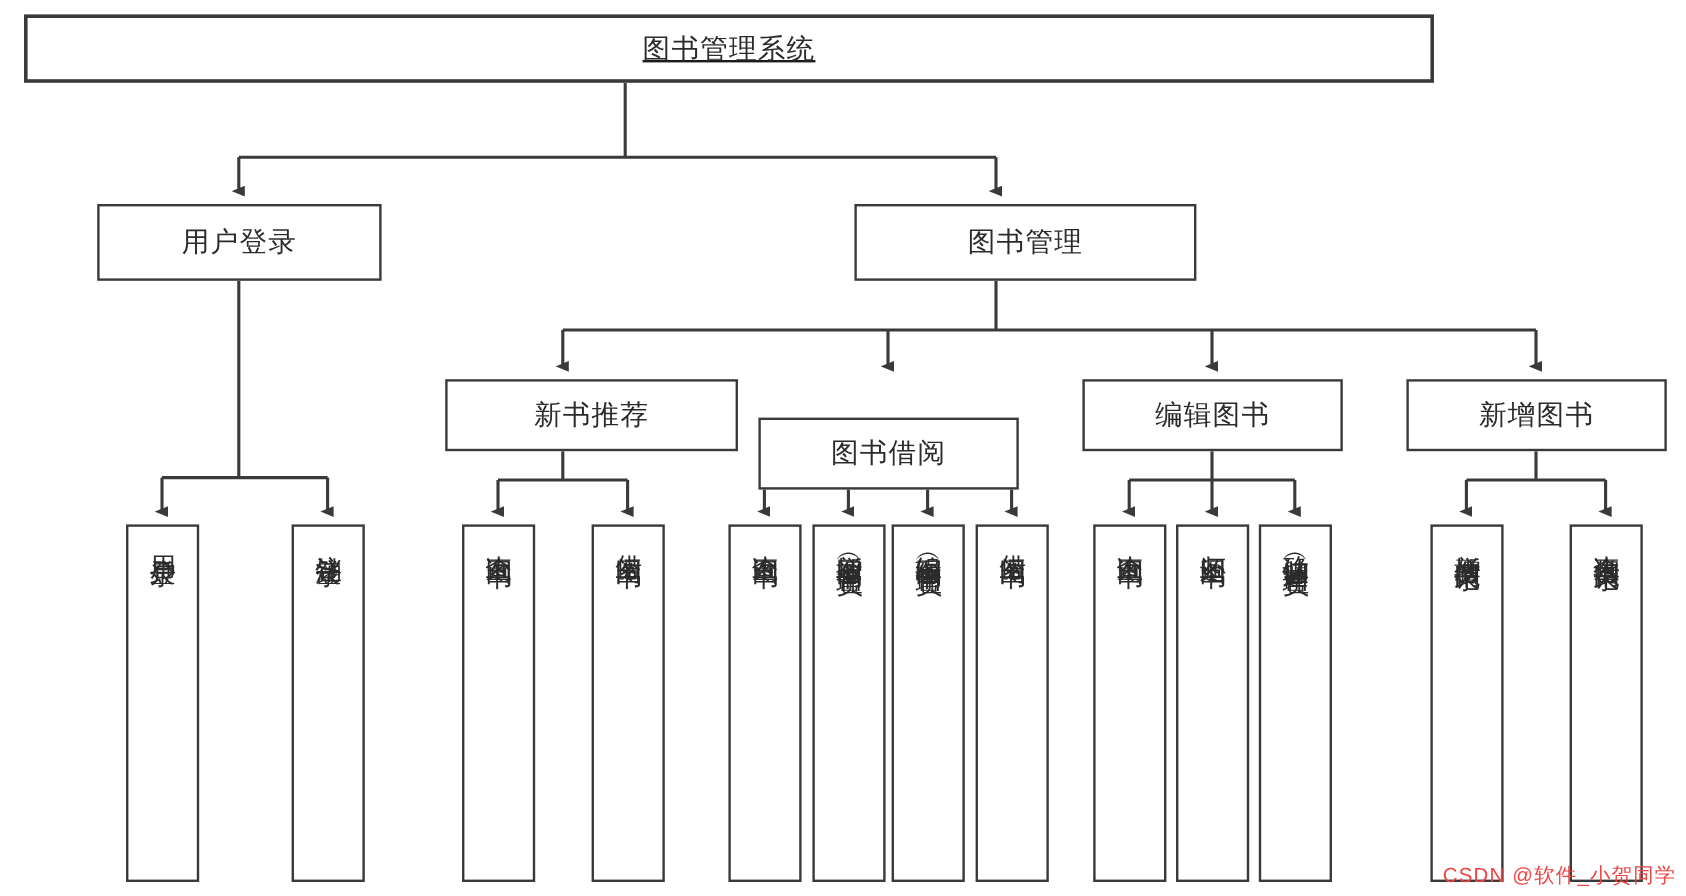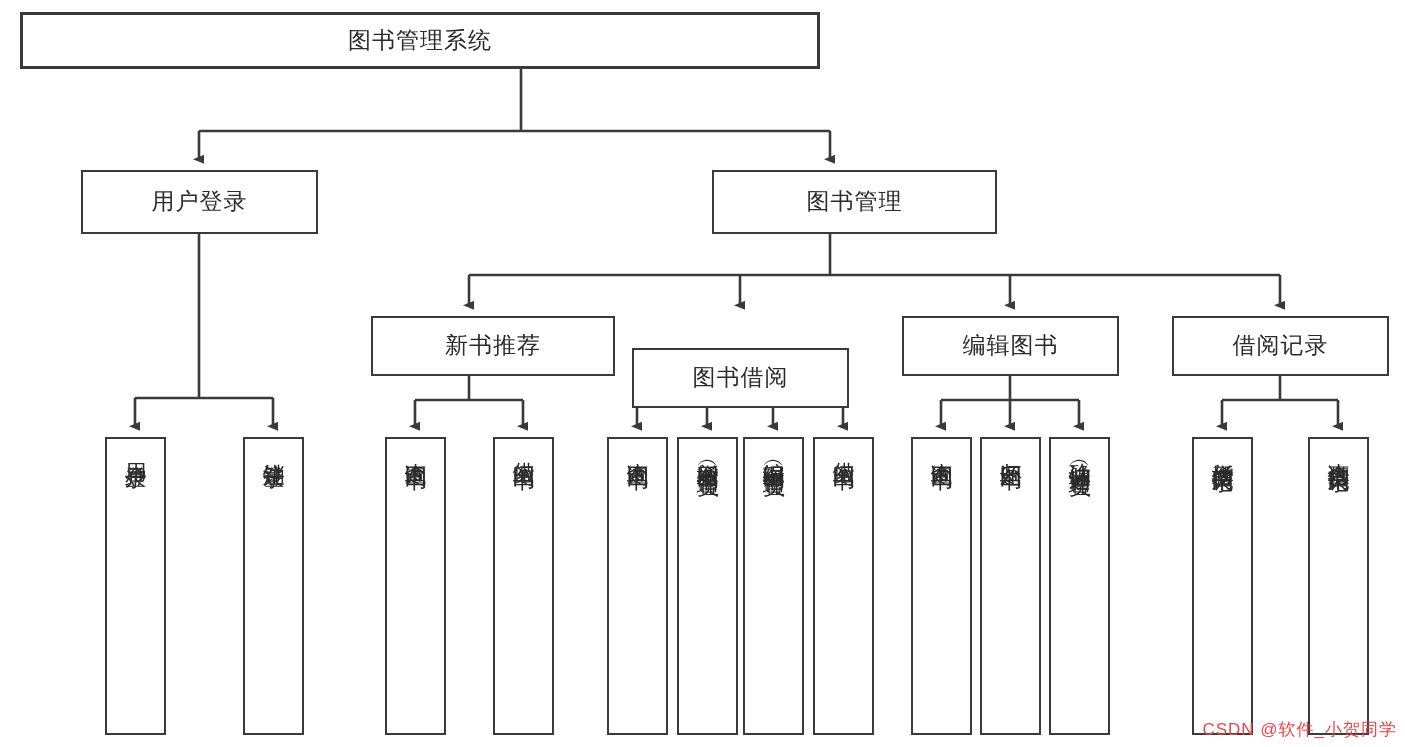--- a/index.html
+++ b/index.html
@@ -119,42 +119,42 @@
       <path d="M1010,400 L1010,426" marker-end="url(#arrow)"></path>
       <path d="M1079,400 L1079,426" marker-end="url(#arrow)"></path>
 
       <path d="M1280,376 L1280,400"></path>
       <path d="M1222,400 L1338,400"></path>
       <path d="M1222,400 L1222,426" marker-end="url(#arrow)"></path>
       <path d="M1338,400 L1338,426" marker-end="url(#arrow)"></path>
     </g>
   </svg>
 
-  <div class="node level0" style="left:20px; top:12px; width:800px; height:57px;">
+  <div class="node level0" style="left:20px; top:12px; width:1175px; height:57px;text-decoration:underline;">
     <span class="node-label">图书管理系统</span>
   </div>
 
   <div class="node" style="left:81px; top:170px; width:237px; height:64px;">
     <span class="node-label">用户登录</span>
   </div>
   <div class="node" style="left:712px; top:170px; width:285px; height:64px;">
     <span class="node-label">图书管理</span>
   </div>
 
   <div class="node" style="left:371px; top:316px; width:244px; height:60px;">
     <span class="node-label">新书推荐</span>
   </div>
   <div class="node" style="left:632px; top:316px; width:217px; height:60px;margin-top:32px;">
     <span class="node-label">图书借阅</span>
   </div>
   <div class="node" style="left:902px; top:316px; width:217px; height:60px;">
     <span class="node-label">编辑图书</span>
   </div>
   <div class="node" style="left:1172px; top:316px; width:217px; height:60px;">
-    <span class="node-label">借阅记录</span>
+    <span class="node-label">新增图书</span>
   </div>
 
   <div class="node leaf" style="left:105px; top:437px; width:61px; height:298px;">
     <span class="node-label">用户登录</span>
   </div>
   <div class="node leaf" style="left:243px; top:437px; width:61px; height:298px;">
     <span class="node-label">注销登录</span>
   </div>
 
   <div class="node leaf" style="left:385px; top:437px; width:61px; height:298px;">

